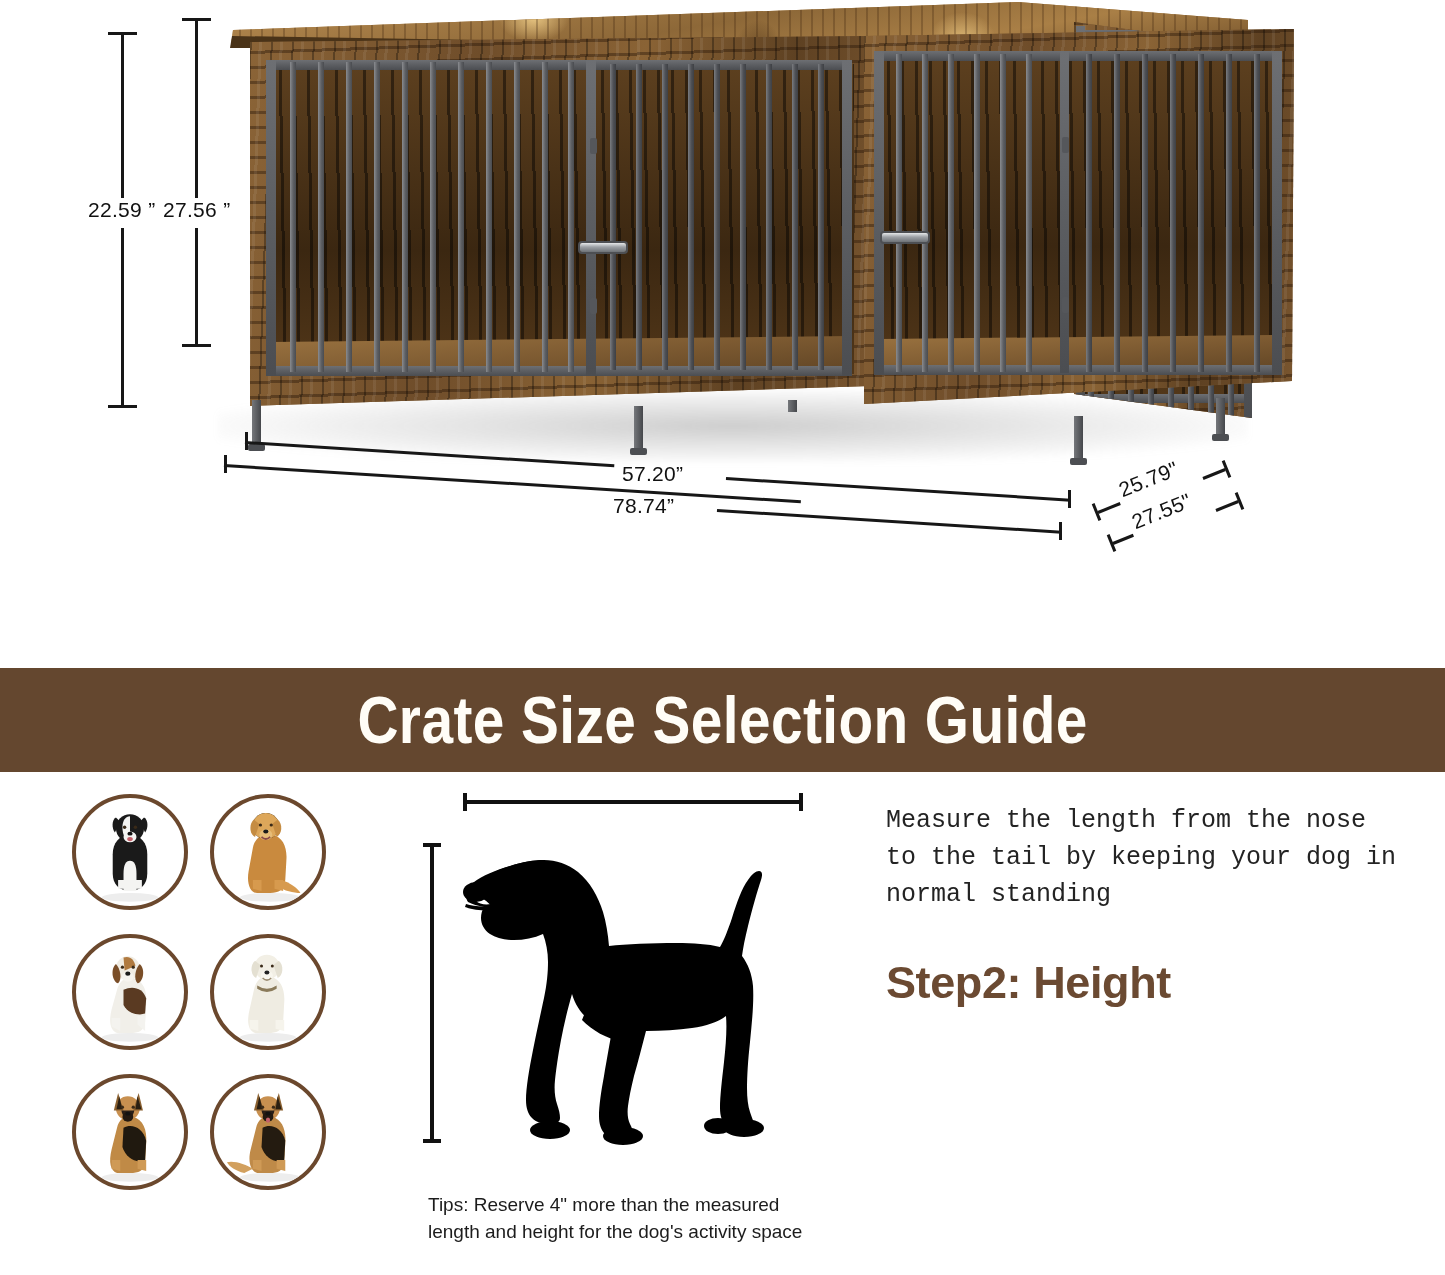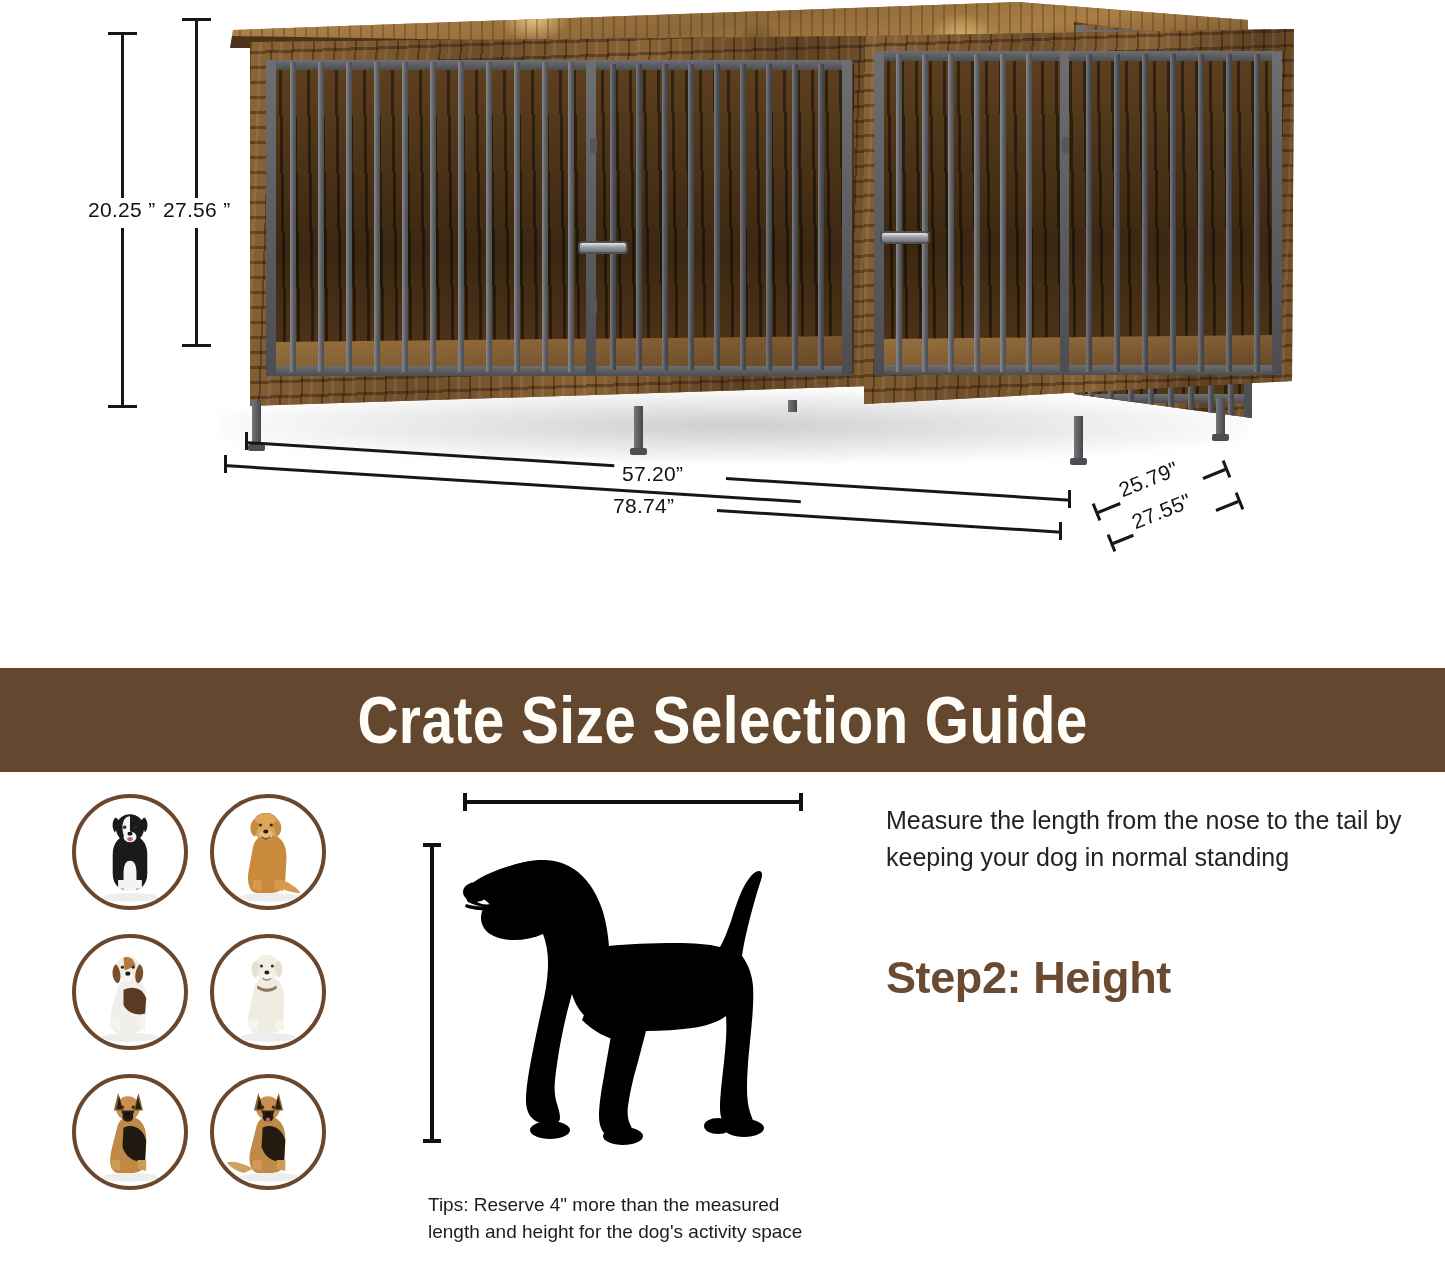--- a/index.html
+++ b/index.html
@@ -145,36 +145,36 @@
   }
 
   
   #steps { position: absolute; left: 886px; top: 30px; width: 520px; }
   .step-title {
     color: #6b4a32; font-size: 45px; font-weight: 700; letter-spacing: -.4px;
     margin-bottom: 6px; font-family: "Liberation Sans", sans-serif;
   }
   .step-body {
     color: #232323; font-size: 25px; line-height: 1.48;
-    font-family: Liberation Sans, sans-serif;
-  }
-  #step2-block { margin-top: 76px; }
+    font-family: Liberation Mono, monospace;
+  }
+  #step2-block { margin-top: 44px; }
 </style>
 </head>
 <body>
 
 <div id="page">
 
   <div id="product-section">
 
     <div class="vdim" style="left:121px; top:32px; height:166px;"></div>
     <div class="vcap" style="left:108px; top:32px; width:29px;"></div>
     <div class="vdim" style="left:121px; top:228px; height:180px;"></div>
     <div class="vcap" style="left:108px; top:405px; width:29px;"></div>
-    <div class="dim-label" style="left:88px; top:198px;">20.25 ”</div>
+    <div class="dim-label" style="left:88px; top:198px;">22.59 ”</div>
 
     <div class="vdim" style="left:195px; top:18px; height:180px;"></div>
     <div class="vcap" style="left:182px; top:18px; width:29px;"></div>
     <div class="vdim" style="left:195px; top:228px; height:119px;"></div>
     <div class="vcap" style="left:182px; top:344px; width:29px;"></div>
     <div class="dim-label" style="left:163px; top:198px;">27.56 ”</div>
 
     <div id="crate">
 
       <div class="shadow" style="left:-10px; top:388px; width:1030px; height:72px;"></div>

